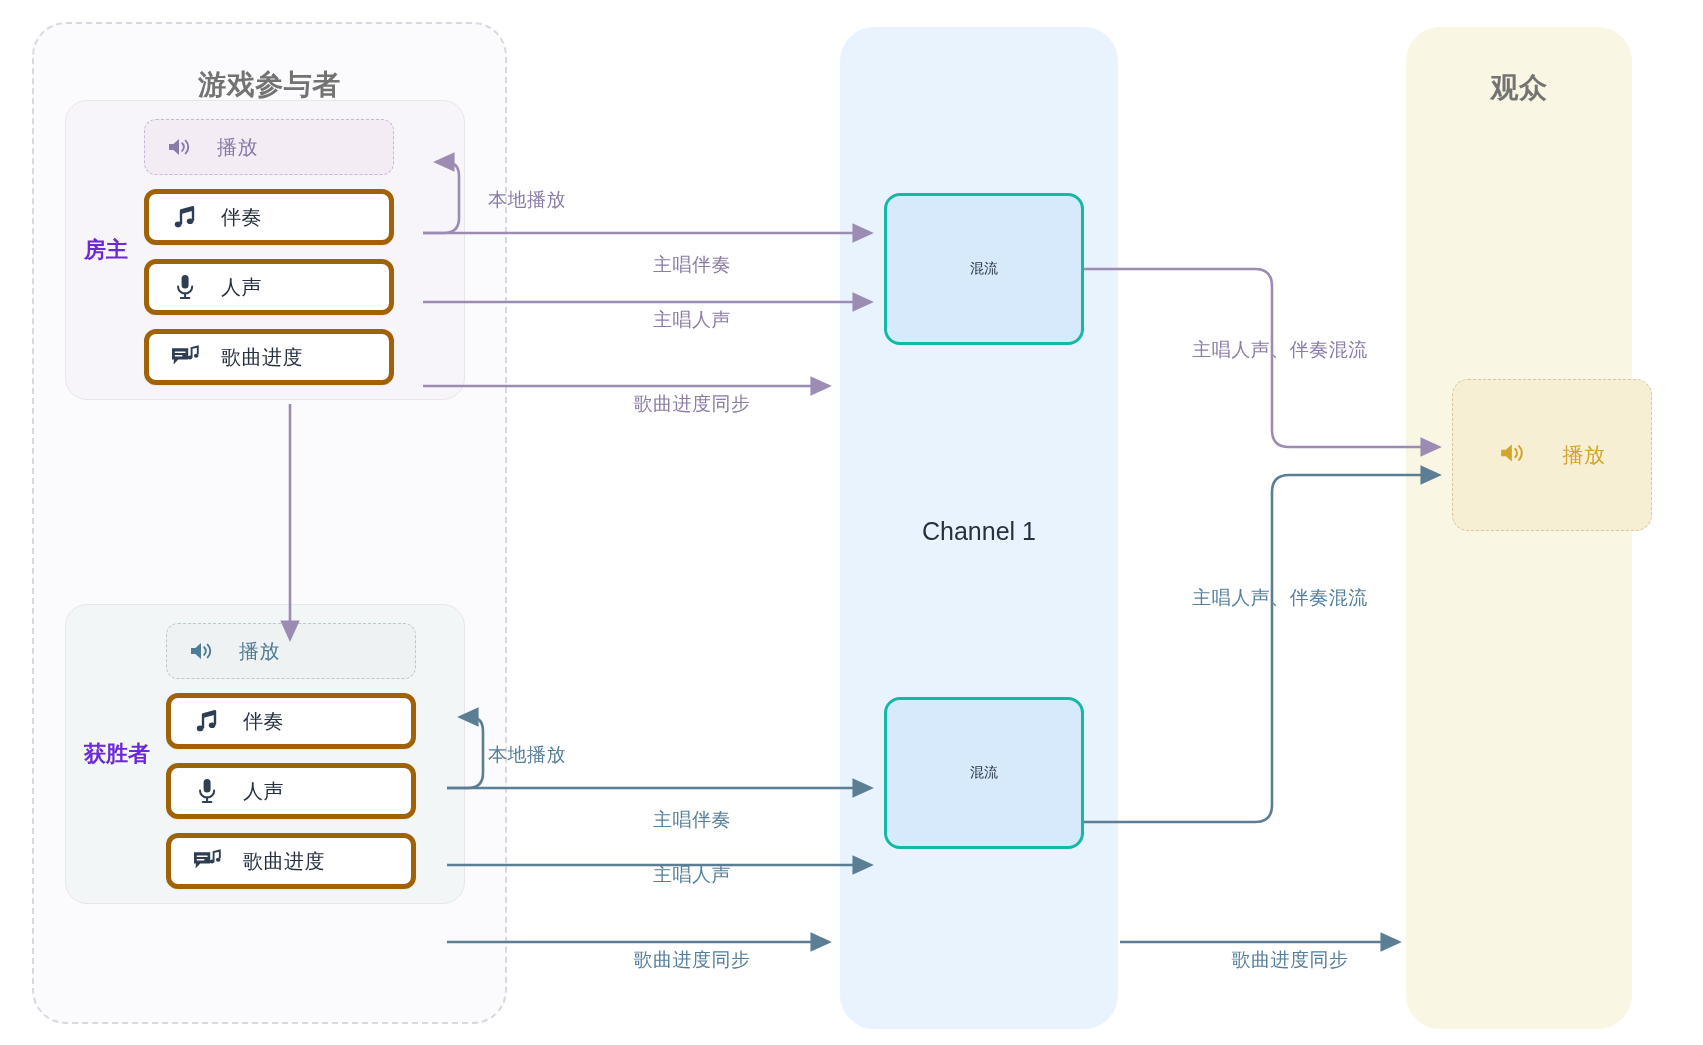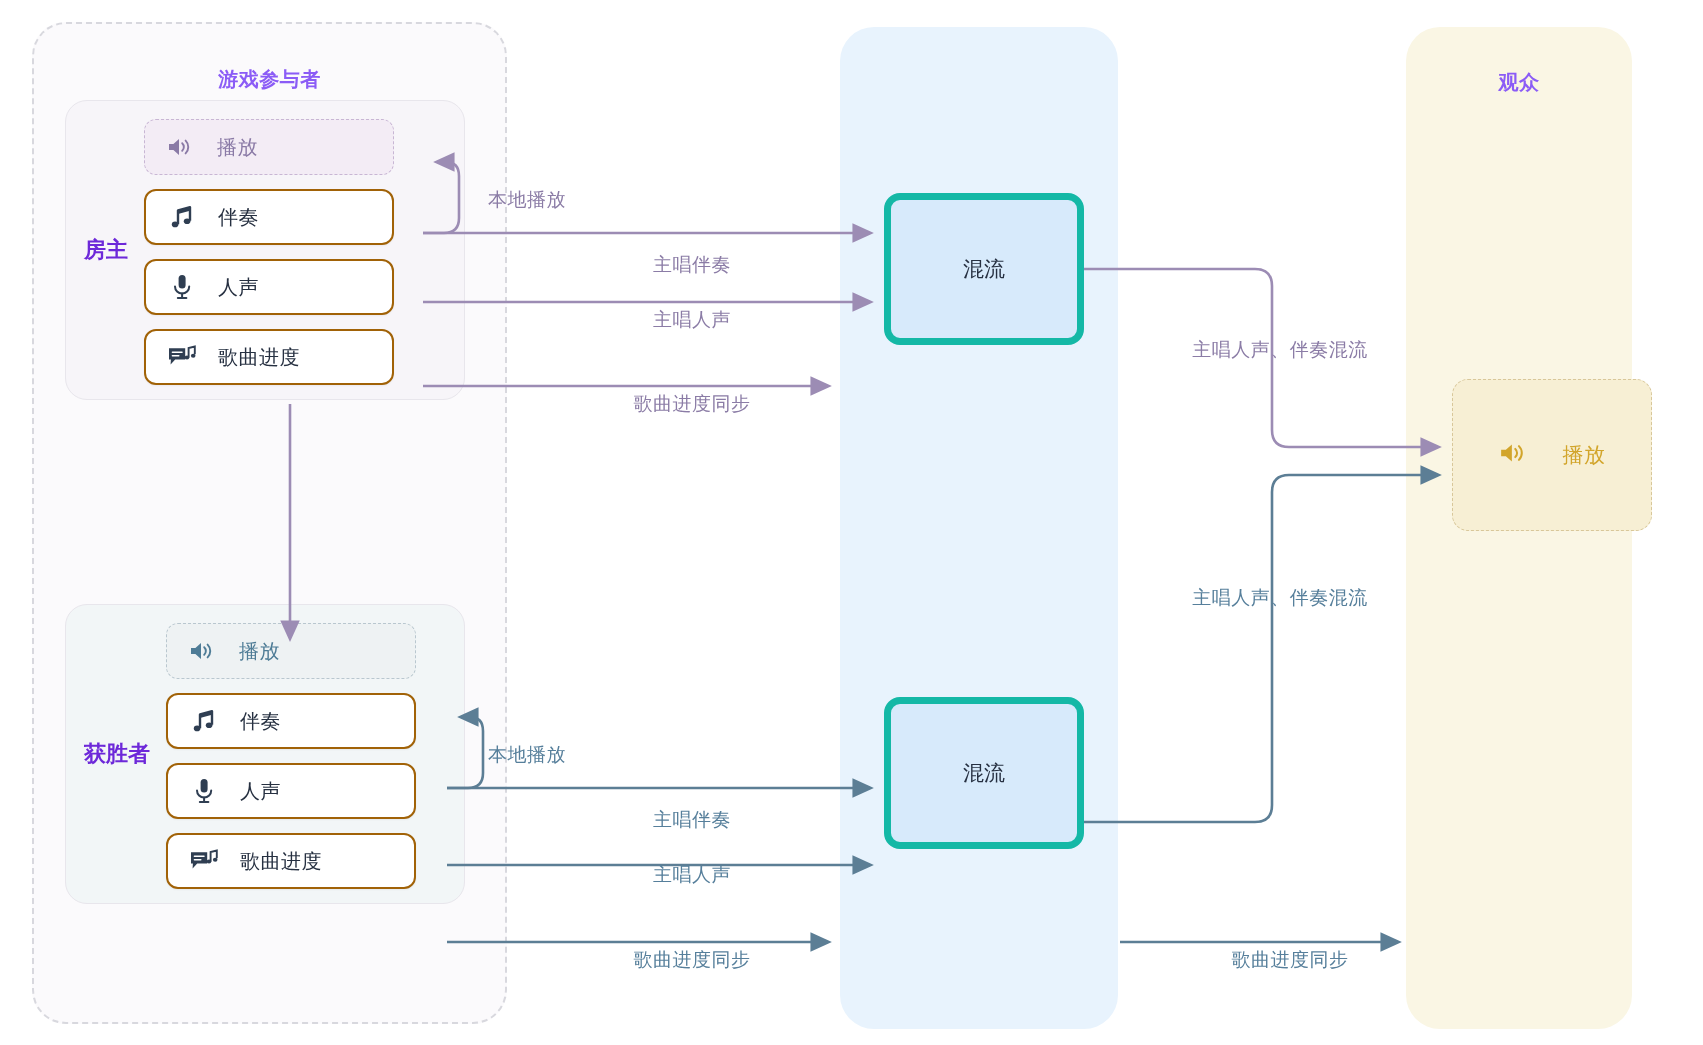--- a/index.html
+++ b/index.html
@@ -42,23 +42,23 @@
   .lane-audience{
     left:1406px;top:27px;width:226px;height:1002px;
     border-radius:34px;
     background:#faf6e4;
     z-index:1;
   }
   .lane-title{
     position:absolute;
     left:0;right:0;
     text-align:center;
-    font-size:20px;
+    font-size:28px;
     font-weight:bold;
-    color:#8b5cf6;
+    color:#737373;
     letter-spacing:.5px;
   }
   .lane-participants .lane-title{top:42px;}
   .lane-sdk .lane-title{top:42px;}
   .lane-audience .lane-title{top:42px;}
 
   .sdk-channel{
     position:absolute;
     left:0;right:0;
     top:490px;
@@ -103,21 +103,21 @@
 
   .row{
     box-sizing:border-box;
     width:250px;
     height:56px;
     margin-bottom:14px;
     border-radius:12px;
     display:flex;
     align-items:center;
     background:#ffffff;
-    border:2px solid #a16207;
+    border:5px solid #a16207;
     box-shadow:0 1px 2px rgba(20,20,40,.05);
   }
   .row .ico{
     width:72px;
     display:flex;
     align-items:center;
     justify-content:center;
     flex:0 0 72px;
   }
   .row .lbl{
@@ -137,25 +137,25 @@
   }
   .group-winner .row.play .lbl{color:#4e7c96;}
 
   
   .mixer{
     position:absolute;
     box-sizing:border-box;
     width:200px;height:152px;
     border-radius:16px;
     background:#d7eafb;
-    border:7px solid #14b8a6;
+    border:3px solid #14b8a6;
     display:flex;
     align-items:center;
     justify-content:center;
-    font-size:21px;
+    font-size:14px;
     color:#263041;
     z-index:3;
   }
   .mixer-top{left:884px;top:193px;}
   .mixer-bottom{left:884px;top:697px;}
 
   
   .aud-play{
     position:absolute;
     left:1452px;top:379px;
@@ -188,20 +188,21 @@
 </head>
 <body>
 
 <div id="canvas">
 
   <div class="lane lane-participants">
     <div class="lane-title">游戏参与者</div>
   </div>
 
   <div class="lane lane-sdk">
+    <div class="sdk-channel">Channel 1</div>
   </div>
 
   <div class="lane lane-audience">
     <div class="lane-title">观众</div>
   </div>
 
   <div class="group group-host">
     <div class="group-role">房主</div>
     <div class="rows">
 

